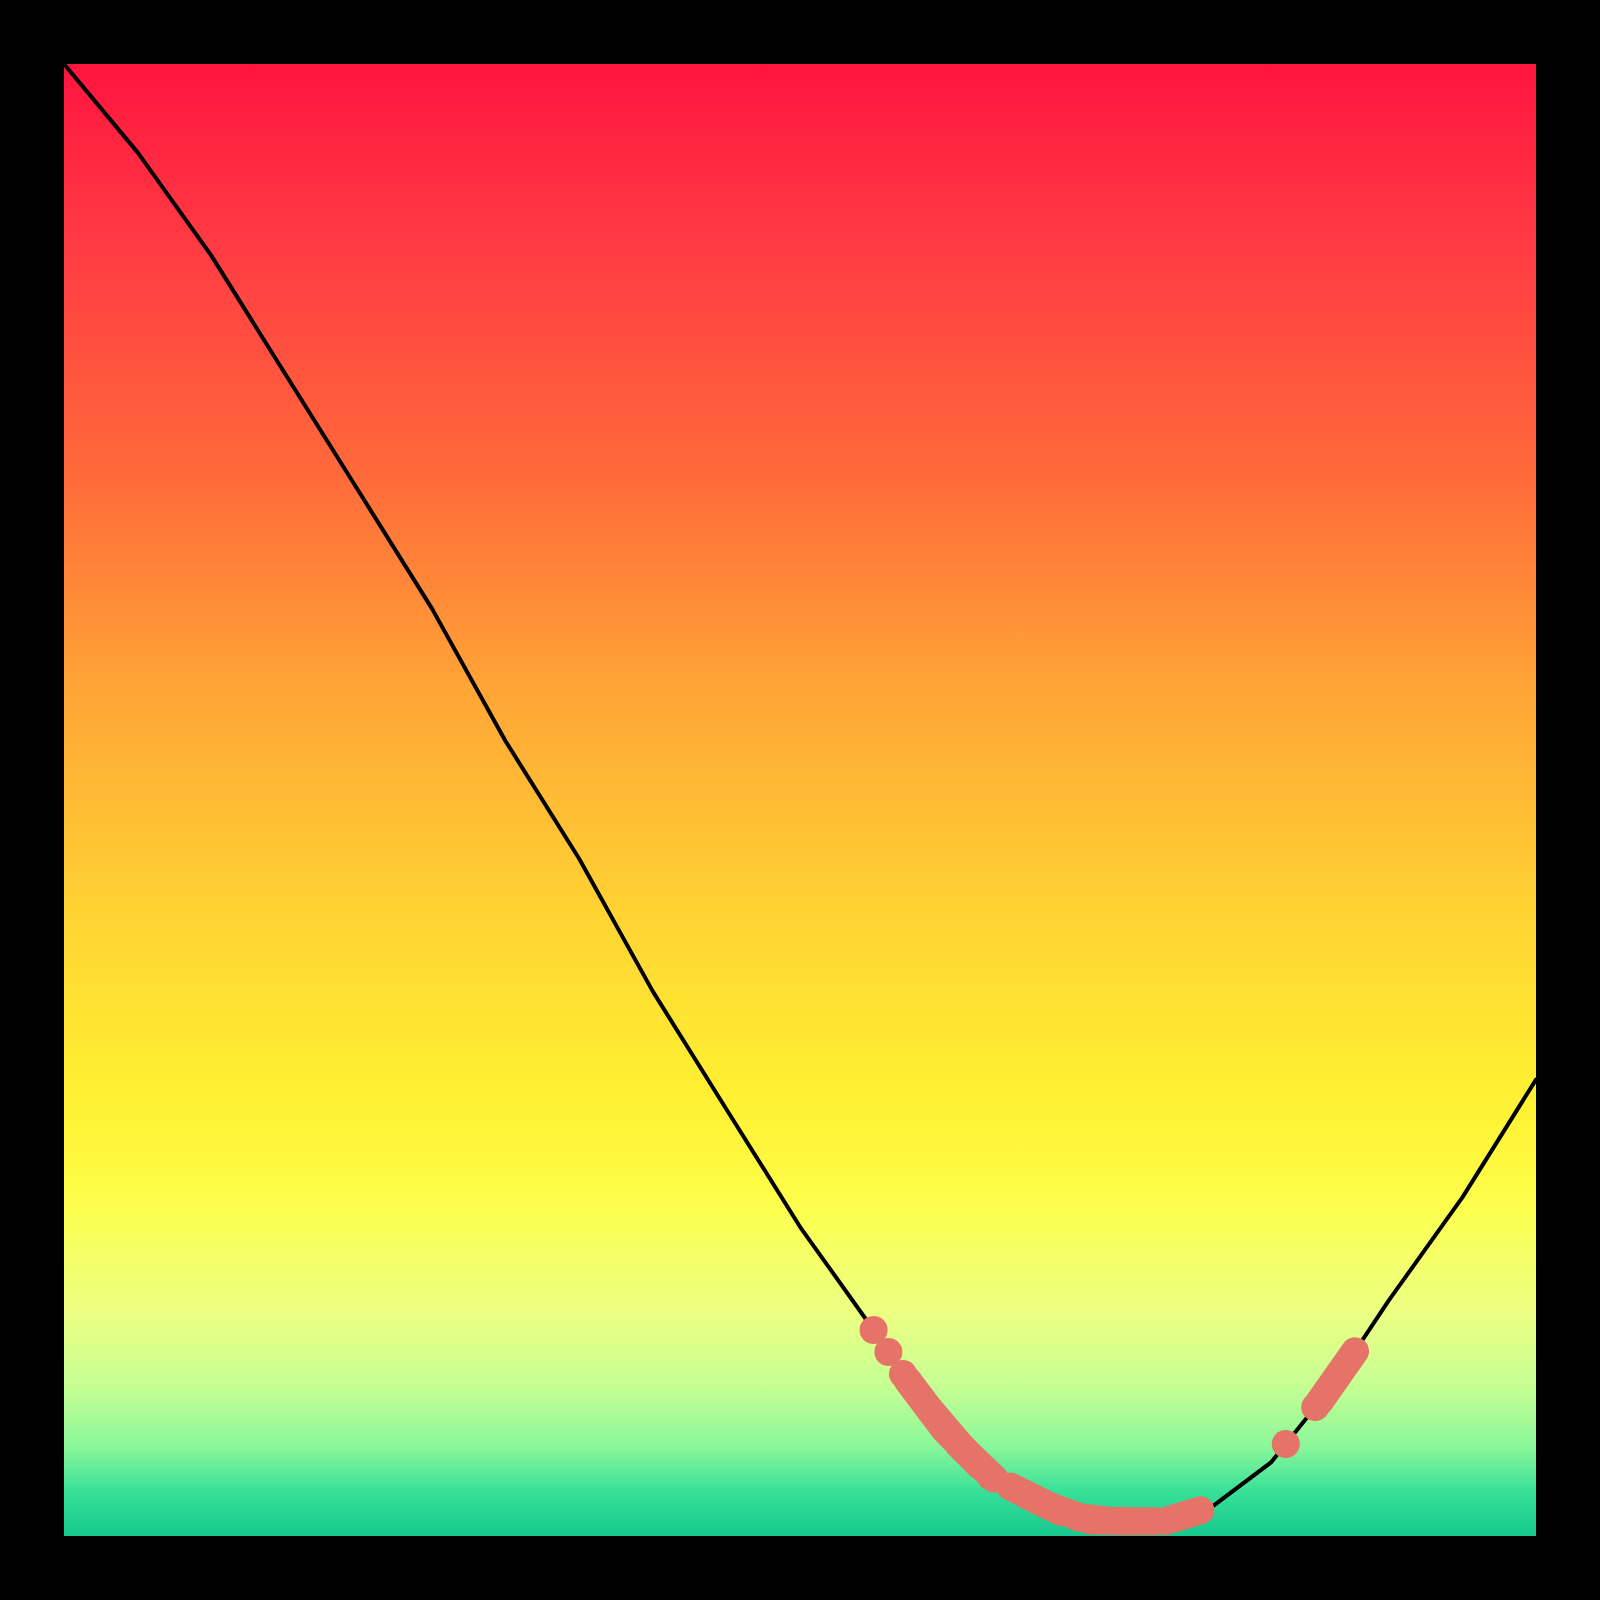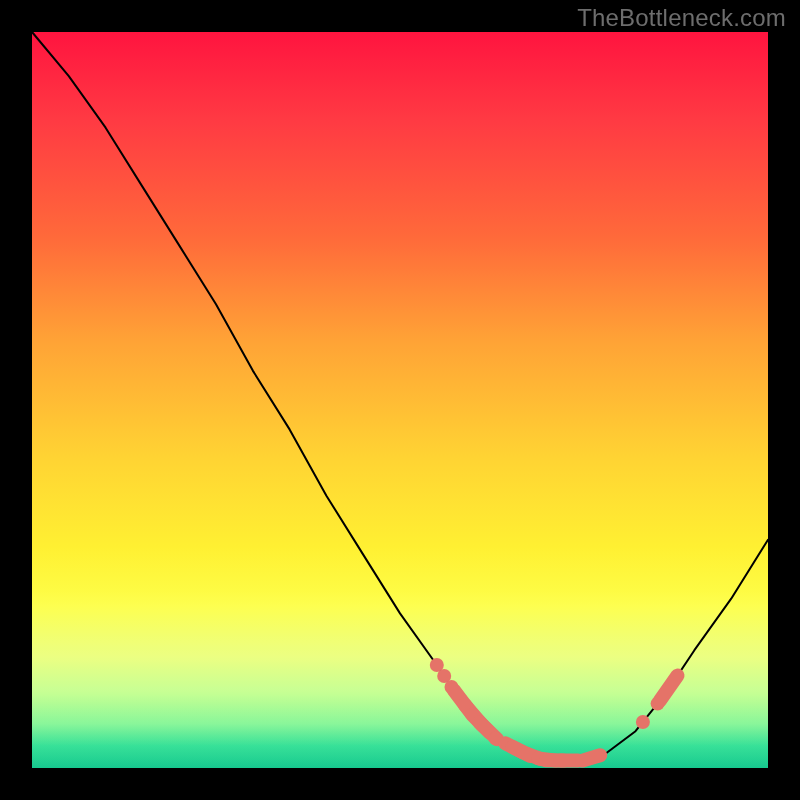--- a/index.html
+++ b/index.html
@@ -84,21 +84,20 @@
     stroke-linejoin: round;
   }
   .dot, .pill {
     fill: #e57368;
   }
 </style>
 </head>
 <body>
 
 <div class="frame">
-  <div class="attribution">TheBottleneck.com</div>
 
   <div class="plot">
     <div class="haze"></div>
 
     <svg class="curve" viewBox="0 0 736 736">
       <path id="main-curve" class="curve-path" d="M 0.0 0.0 L 36.8 44.2 L 73.6 95.7 L 110.4 154.6 L 147.2 213.4 L 184.0 272.3 L 220.8 338.6 L 257.6 397.4 L 294.4 463.7 L 331.2 522.6 L 368.0 581.4 L 404.8 633.0 L 419.5 655.0 L 441.6 684.5 L 463.7 706.6 L 478.4 713.9 L 500.5 725.0 L 515.2 728.6 L 529.9 728.6 L 552.0 728.6 L 574.1 721.3 L 603.5 699.2 L 633.0 662.4 L 662.4 618.2 L 699.2 566.7 L 736.0 507.8"></path>
       <g id="marker-layer">
           <circle cx="404.8" cy="633.0" r="7" class="dot"></circle>
           <circle cx="412.2" cy="644.0" r="7" class="dot"></circle>
           <circle cx="419.5" cy="655.0" r="7" class="dot"></circle>

